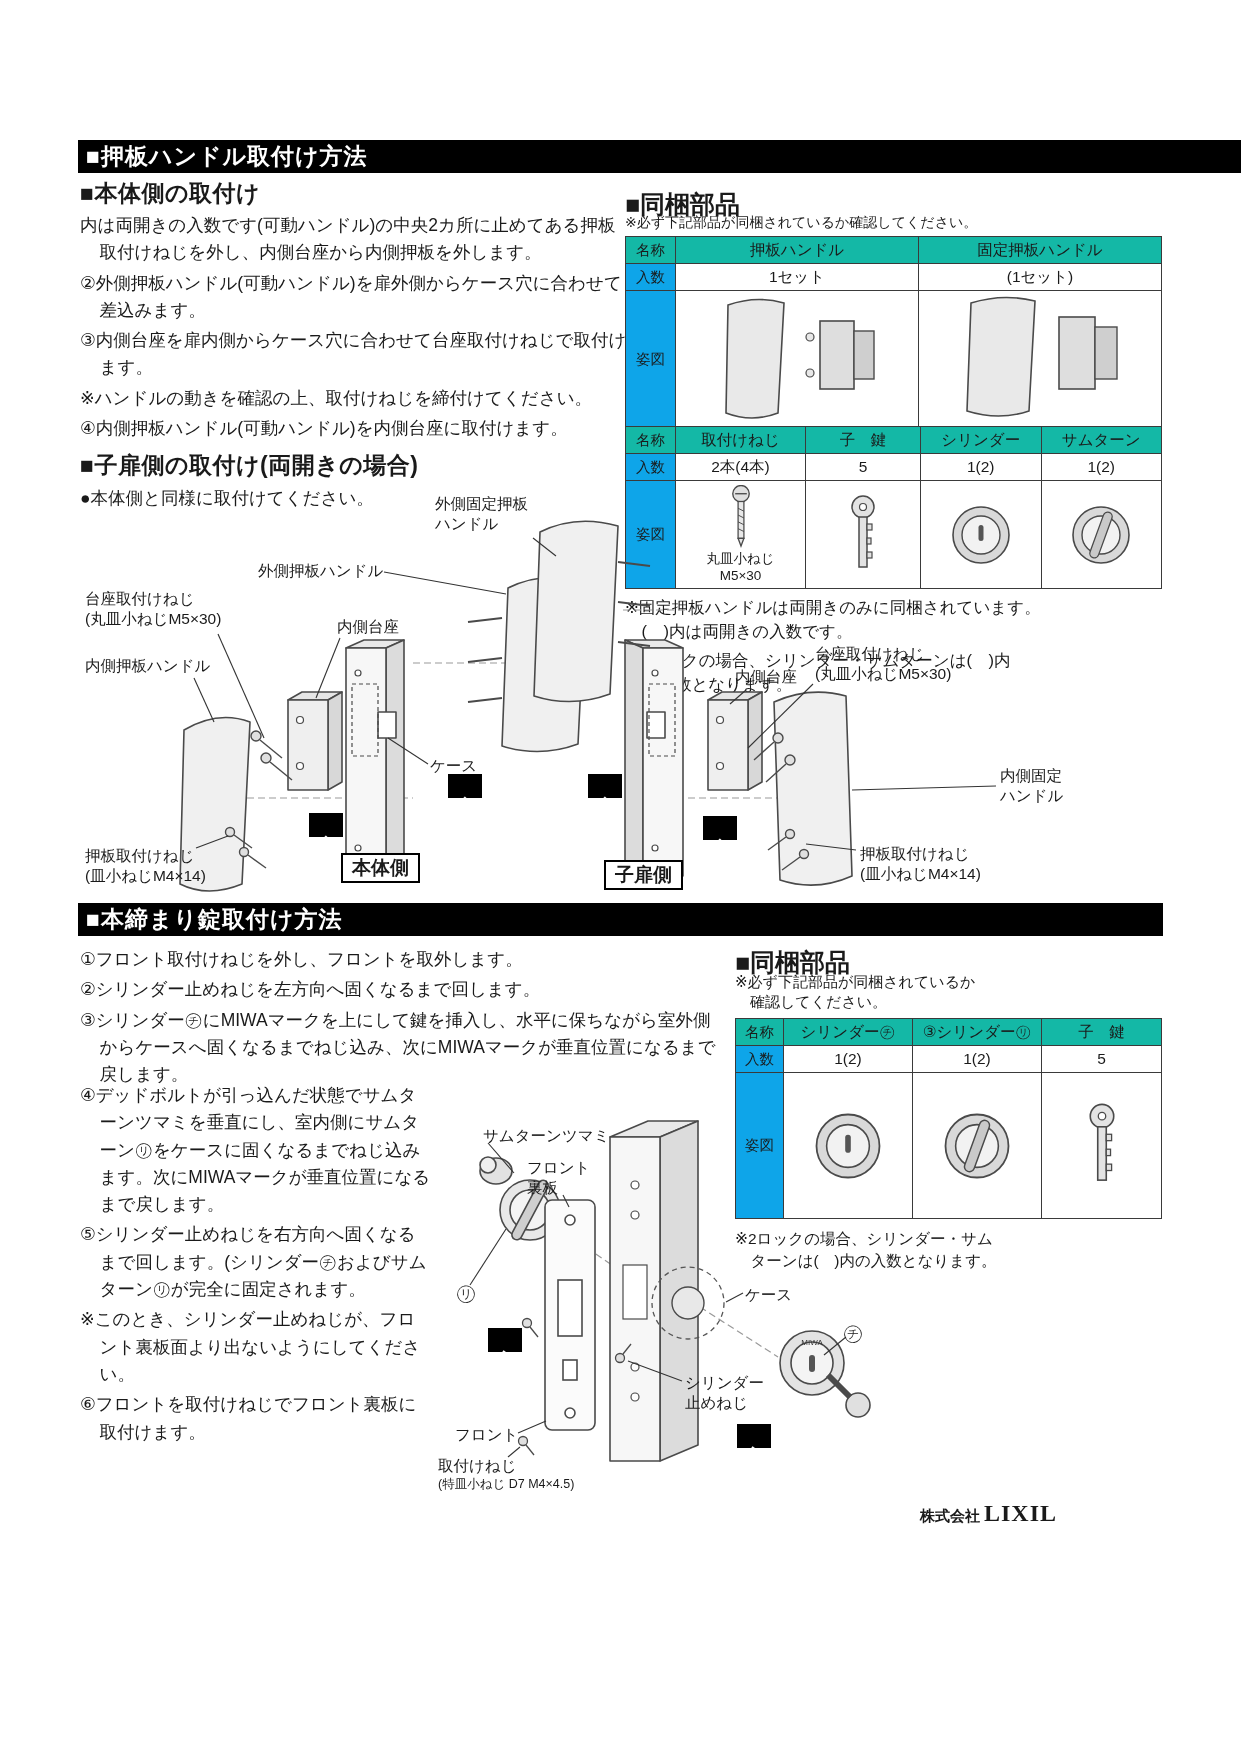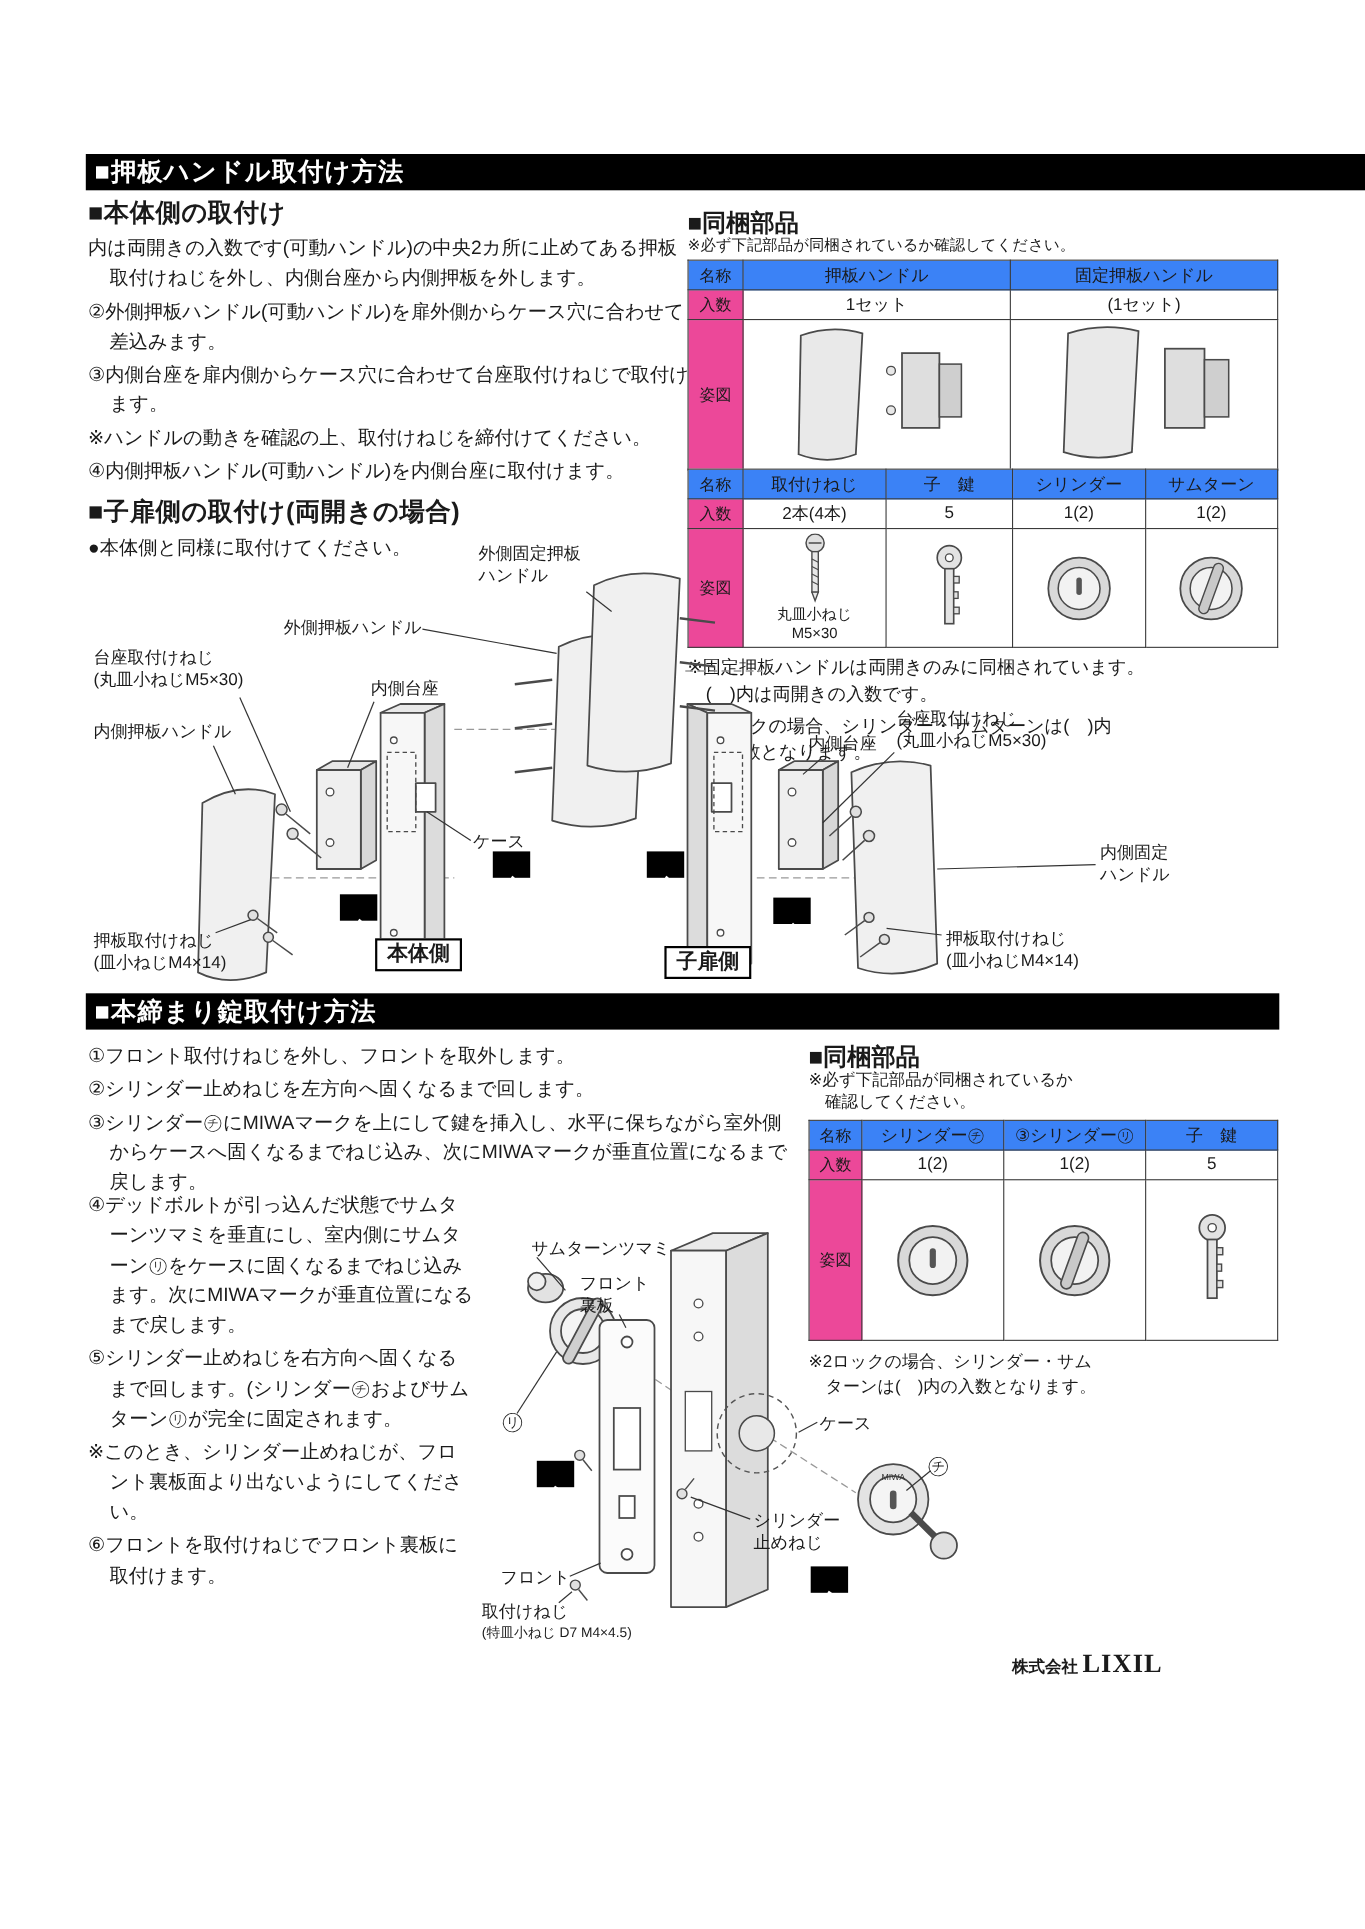--- a/index.html
+++ b/index.html
@@ -3,30 +3,30 @@
 <meta charset="utf-8">
 <style>
   * { margin:0; padding:0; box-sizing:border-box; }
   html,body { background:#ffffff; }
   .page { position:relative; width:1241px; height:1754px; background:#fff;
           font-family:"Liberation Sans","DejaVu Sans",sans-serif; color:#1a1a1a; overflow:hidden; }
   .abs { position:absolute; }
   .bar { height:33px; background:#000; color:#fff; font-size:23px; font-weight:bold;
          line-height:33px; padding-left:8px; letter-spacing:1px; }
   .h1 { font-size:23px; font-weight:bold; letter-spacing:.5px; }
-  .h2 { font-size:22px; font-weight:bold; }
+  .h2 { font-size:25px; font-weight:bold; }
   .steps p { font-size:17.5px; line-height:1.56; padding-left:1.12em; text-indent:-1.12em; margin:0 0 3px; }
   .body17 { font-size:17.5px; line-height:1.56; }
   .note13 { font-size:14px; line-height:1.35; }
   .hang { padding-left:1em; text-indent:-1em; white-space:pre-line; }
   .notes p { font-size:16.5px; line-height:1.45; margin:0 0 5px; }
   .ptable { border-collapse:collapse; width:100%; table-layout:fixed; background:#fff; }
   .ptable td { border:1.6px solid #3a3a3a; font-size:15.5px; text-align:center; vertical-align:middle; padding:2px; }
-  .ptable td.lbl { background:#ec4899; font-size:14.5px; }
-  .ptable tr.gray td { background:#3b82f6; }
+  .ptable td.lbl { background:#0ea5e9; font-size:14.5px; }
+  .ptable tr.gray td { background:#14b8a6; }
   .ptable tr.qrow td { height:27px; }
   .figcell { vertical-align:middle; }
   .figcap { font-size:13.5px; line-height:1.25; white-space:pre-line; margin-top:2px; }
   .vtag { background:#000; color:#fff; writing-mode:vertical-rl; text-orientation:upright;
           font-size:19px; font-weight:bold; padding:6px 4px; letter-spacing:4px; }
   .btag { border:2.5px solid #000; background:#fff; font-size:19px; font-weight:bold;
           line-height:26px; padding:0 9px; }
   .dl { font-size:15.5px; line-height:1.28; white-space:pre-line; }
   .dl.sm { font-size:12.5px; }
   .u { text-underline-offset:3px; }

